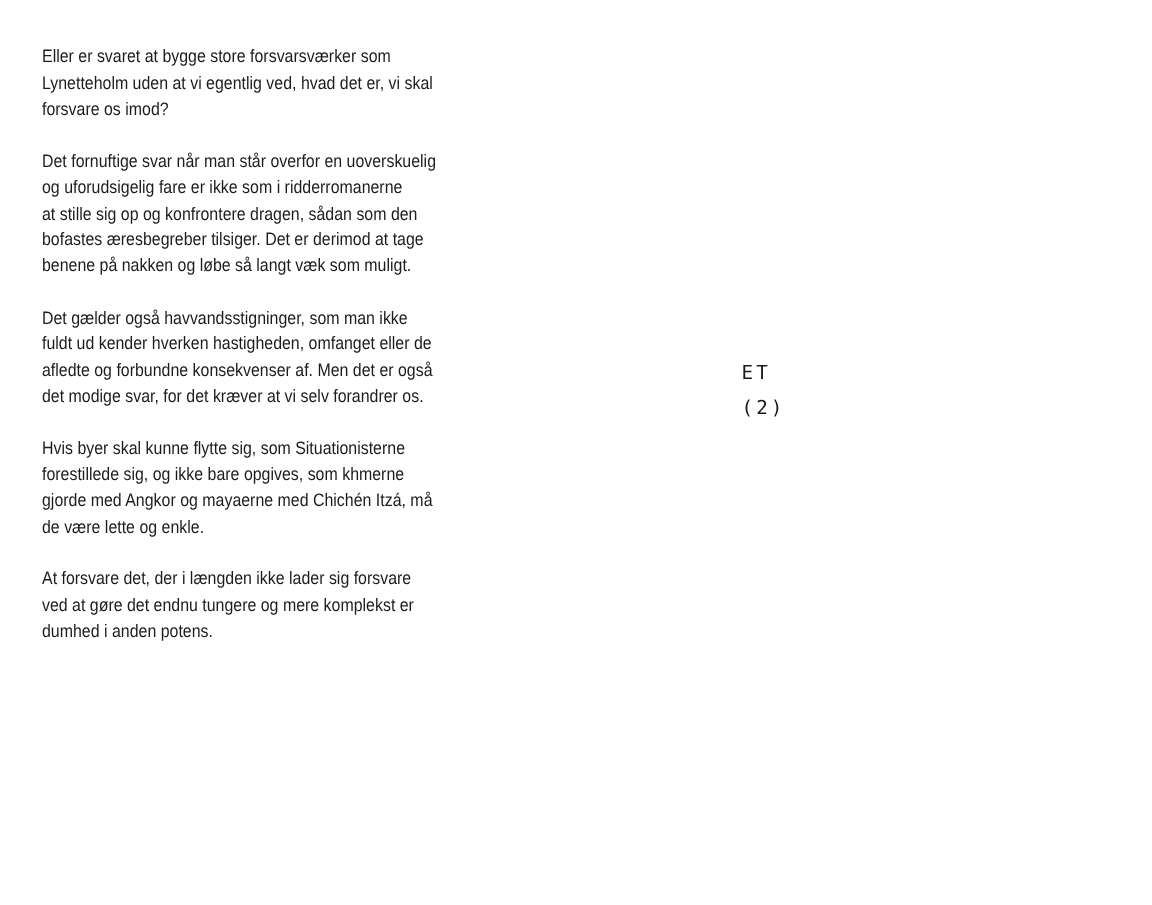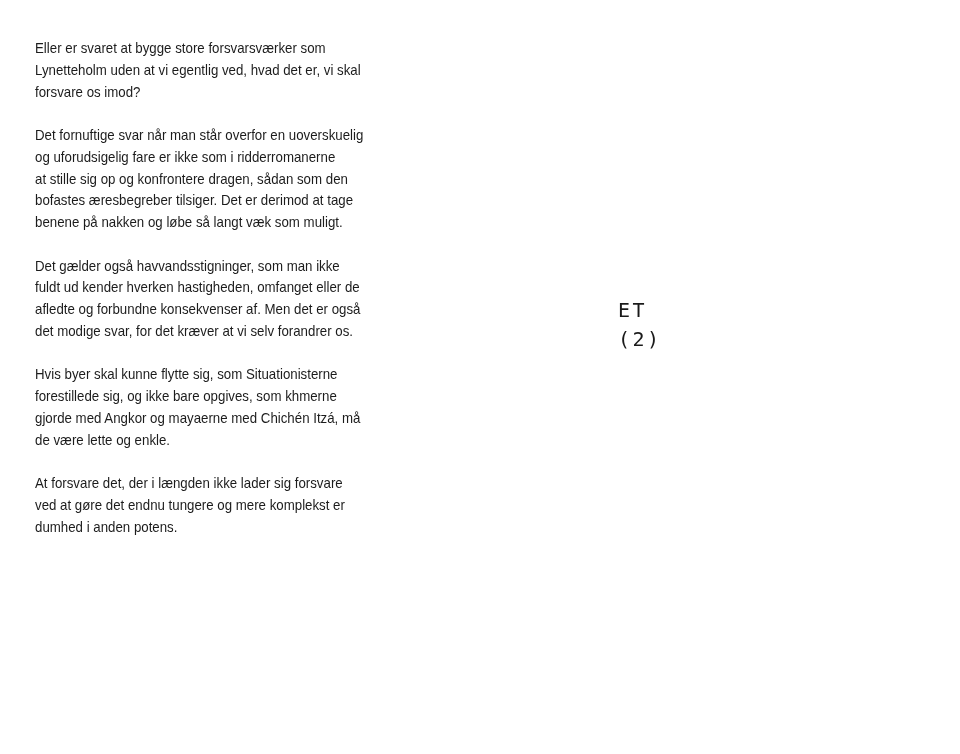--- a/index.html
+++ b/index.html
@@ -42,21 +42,21 @@
     margin: 0 0 21.75px 0;
   }
   .line { display: block; }
 
   .chapter-title {
     position: absolute;
     left: 138px; 
     top: 296px;
     margin: 0;
     font-family: "DejaVu Sans Mono", monospace;
-    font-size: 20px;
+    font-size: 16px;
     font-weight: 400;
     line-height: 29px;
     letter-spacing: 2.5px;
     color: #1a1a1a;
     white-space: nowrap;
   }
   .title-line { display: block; }
 
   .page-number {
     position: absolute;

